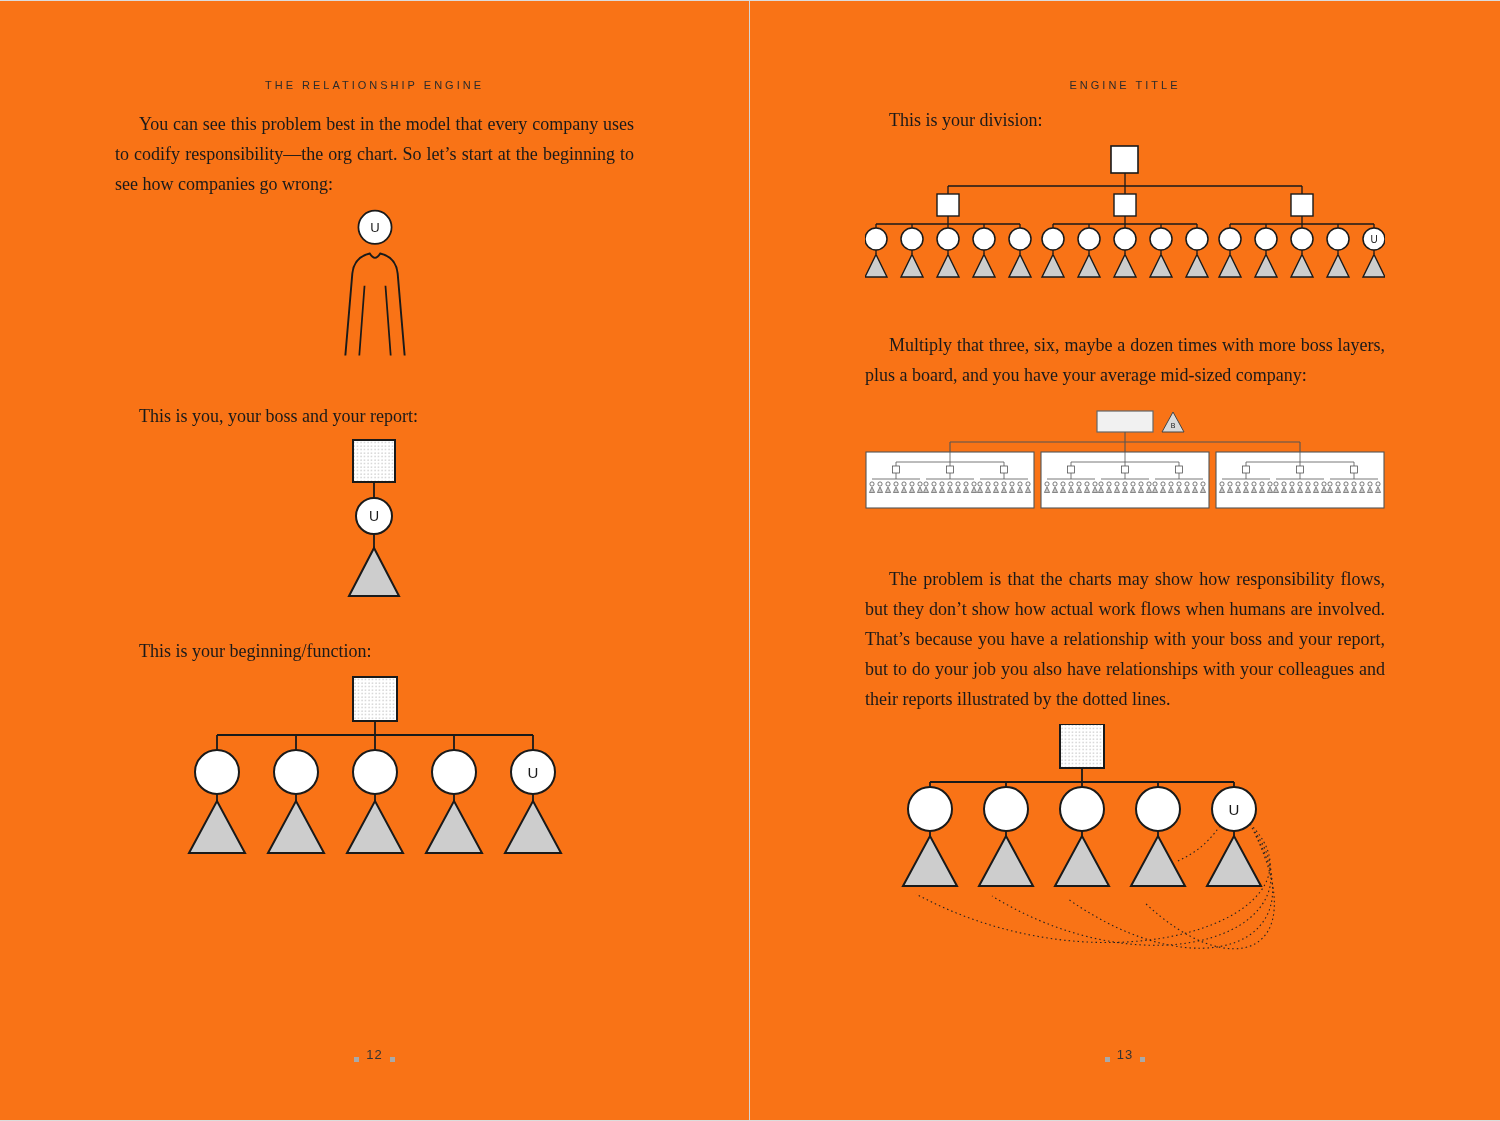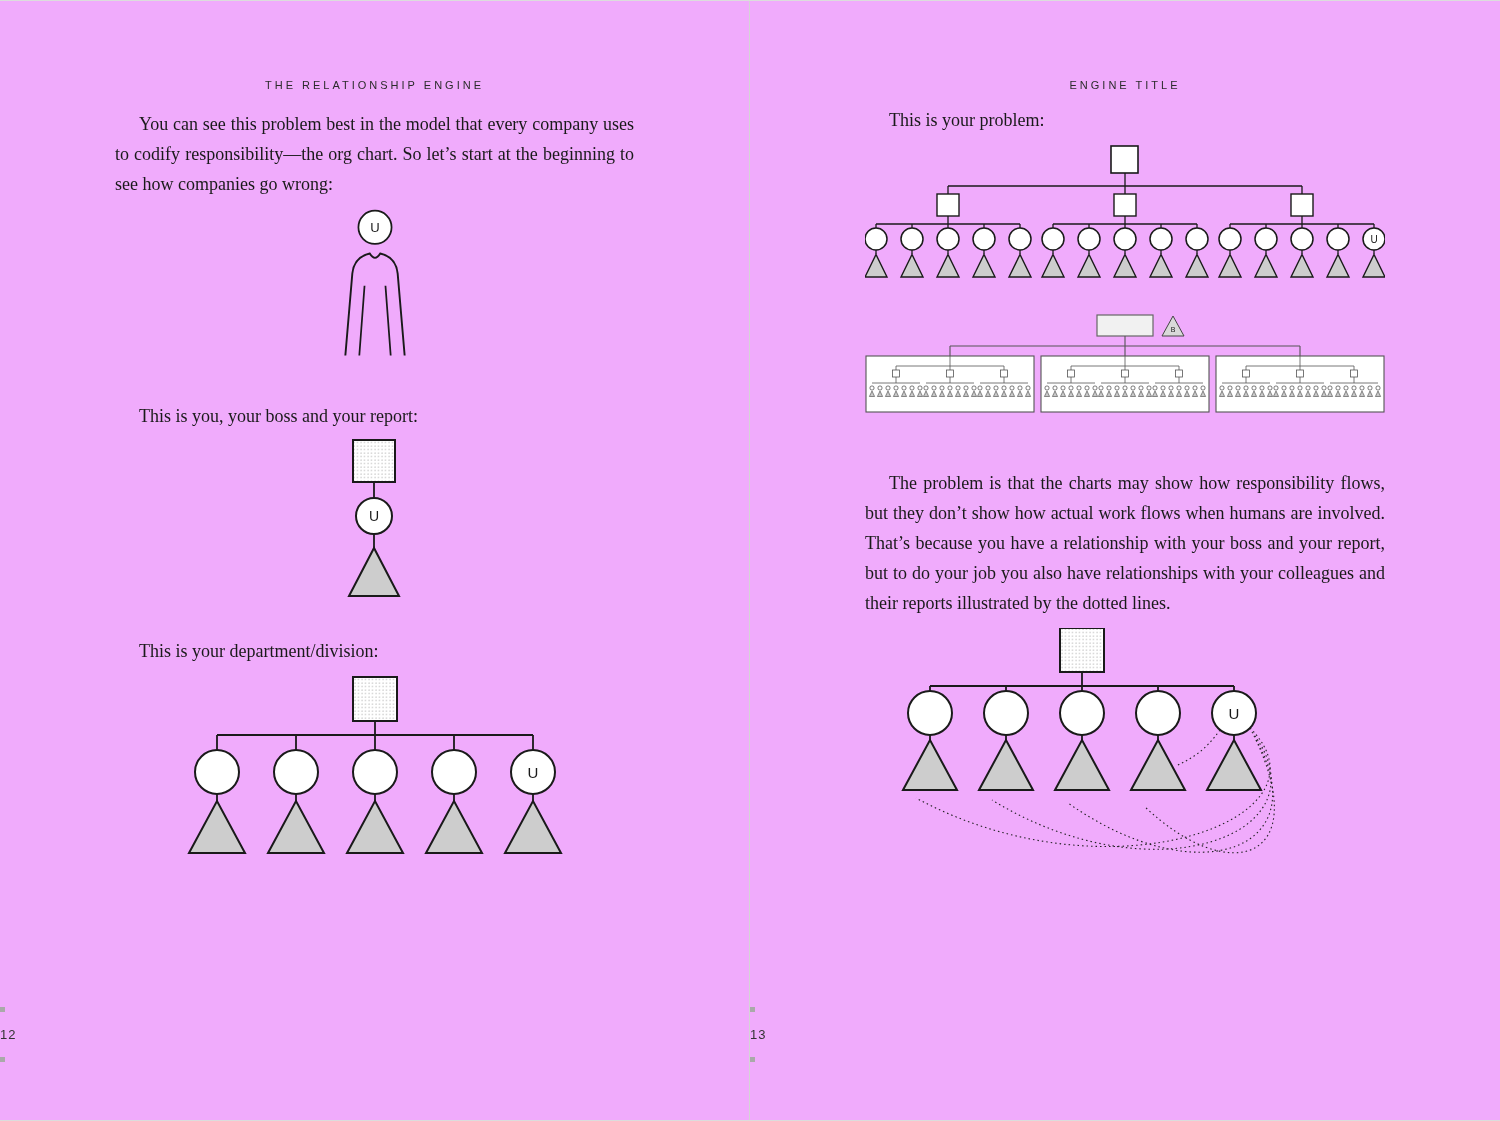--- a/index.html
+++ b/index.html
@@ -5,21 +5,21 @@
   * { margin:0; padding:0; box-sizing:border-box; }
   html,body { background:#ffffff; }
   body {
     width:1500px; height:1121px;
     font-family:"Liberation Serif", serif;
     color:#1a1a1a;
   }
   .spread {
     display:flex; width:1500px; height:1121px; overflow:hidden;
     border-top:1px solid #dcdcdc; border-bottom:1px solid #dcdcdc;
-    background:#f0abfc;
+    background:#f97316;
   }
   .page {
     width:750px; height:100%; position:relative;
     padding:78px 115px 0 115px;
   }
   .page-left { border-right:1px solid #d4d4d4; }
   .running-head {
     font-family:"Liberation Sans", sans-serif;
     font-size:11px; letter-spacing:3px; font-weight:500;
     text-align:center; color:#2b2b2b;
@@ -28,23 +28,23 @@
     font-size:18px; line-height:30px; text-align:justify;
   }
   .indent { text-indent:24px; }
   .caption { font-size:18px; line-height:27px; text-indent:24px; }
   .fig { display:flex; justify-content:center; }
   .mt8{margin-top:8px}.mt10{margin-top:10px}
   .mt16{margin-top:16px}.mt18{margin-top:18px}
   .mt30{margin-top:44px}.mt32{margin-top:32px}.mt36{margin-top:36px}
   .folio {
     position:absolute; bottom:58px; left:0; width:100%;
-    display:flex; justify-content:center; align-items:flex-start; gap:15px;
+    display:flex; justify-content:center; align-items:flex-end; gap:7px;
     font-family:"Liberation Sans", sans-serif; font-size:13px;
-    letter-spacing:1px; color:#333;flex-direction:column;
+    letter-spacing:1px; color:#333;
   }
   .folio-sq { width:5px; height:5px; background:#a9a9a9; display:inline-block; }
   svg text {
     font-family:"Liberation Sans", sans-serif; fill:#1a1a1a;
     text-anchor:middle;
   }
   .defs-svg { position:absolute; width:0; height:0; }
 </style>
 </head>
 <body>
@@ -118,21 +118,21 @@
     <div class="fig mt8">
       <svg viewBox="0 0 100 168" width="100" height="168">
         <rect x="28" y="2" width="42" height="42" fill="url(#dotfill)" stroke="#1a1a1a" stroke-width="2"></rect>
         <path d="M49,44 V60 M49,96 V110" fill="none" stroke="#1a1a1a" stroke-width="1.8"></path>
         <circle cx="49" cy="78" r="18" fill="#ffffff" stroke="#1a1a1a" stroke-width="2"></circle>
         <text x="49" y="83" font-size="14">U</text>
         <path d="M 24,158 L 49,110 L 74,158 Z" fill="#cdcdcd" stroke="#1a1a1a" stroke-width="2"></path>
       </svg>
     </div>
 
-    <p class="caption mt32">This is your department/division:</p>
+    <p class="caption mt32">This is your beginning/function:</p>
 
     <div class="fig mt10">
       <svg viewBox="0 0 420 212" width="420" height="212">
         <rect x="188" y="2" width="44" height="44" fill="url(#dotfill)" stroke="#1a1a1a" stroke-width="2"></rect>
         <path d="M210,46 V60 M52,60 H368 M52,60 V75 M131,60 V75 M210,60 V75 M289,60 V75 M368,60 V75" fill="none" stroke="#1a1a1a" stroke-width="1.8"></path>
         <circle cx="52" cy="97" r="22" fill="#ffffff" stroke="#1a1a1a" stroke-width="2"></circle>
         <circle cx="131" cy="97" r="22" fill="#ffffff" stroke="#1a1a1a" stroke-width="2"></circle>
         <circle cx="210" cy="97" r="22" fill="#ffffff" stroke="#1a1a1a" stroke-width="2"></circle>
         <circle cx="289" cy="97" r="22" fill="#ffffff" stroke="#1a1a1a" stroke-width="2"></circle>
         <circle cx="368" cy="97" r="22" fill="#ffffff" stroke="#1a1a1a" stroke-width="2"></circle>
@@ -149,21 +149,21 @@
     <footer class="folio">
       <span class="folio-sq"></span>
       <span>12</span>
       <span class="folio-sq"></span>
     </footer>
   </section>
 
   <section class="page page-right">
     <header class="running-head">ENGINE TITLE</header>
 
-    <p class="caption mt16">This is your problem:</p>
+    <p class="caption mt16">This is your division:</p>
 
     <div class="fig mt10">
       <svg viewBox="0 0 520 150" width="520" height="150">
         <rect x="246" y="2" width="27" height="27" fill="#ffffff" stroke="#1a1a1a" stroke-width="1.6"></rect>
         <path d="M260,29 V42 M83,42 H437 M83,42 V50 M260,42 V50 M437,42 V50" fill="none" stroke="#1a1a1a" stroke-width="1.3"></path>
         <rect x="72" y="50" width="22" height="22" fill="#ffffff" stroke="#1a1a1a" stroke-width="1.4"></rect>
         <rect x="249" y="50" width="22" height="22" fill="#ffffff" stroke="#1a1a1a" stroke-width="1.4"></rect>
         <rect x="426" y="50" width="22" height="22" fill="#ffffff" stroke="#1a1a1a" stroke-width="1.4"></rect>
         <path d="M83,72 V80 M260,72 V80 M437,72 V80 M11,80 H155 M188,80 H332 M365,80 H509" fill="none" stroke="#1a1a1a" stroke-width="1.3"></path>
         <path d="M11,80 v4 M47,80 v4 M83,80 v4 M119,80 v4 M155,80 v4 M188,80 v4 M224,80 v4 M260,80 v4 M296,80 v4 M332,80 v4 M365,80 v4 M401,80 v4 M437,80 v4 M473,80 v4 M509,80 v4" fill="none" stroke="#1a1a1a" stroke-width="1.3"></path>
@@ -181,20 +181,21 @@
         <use href="#sym-person-sm" x="401" y="95"></use>
         <use href="#sym-person-sm" x="437" y="95"></use>
         <use href="#sym-person-sm" x="473" y="95"></use>
         <circle cx="509" cy="95" r="11" fill="#ffffff" stroke="#1a1a1a" stroke-width="1.5"></circle>
         <text x="509" y="98.5" font-size="10">U</text>
         <path d="M509,106 V110" fill="none" stroke="#1a1a1a" stroke-width="1.3"></path>
         <path d="M 498,133 L 509,110.5 L 520,133 Z" fill="#cdcdcd" stroke="#1a1a1a" stroke-width="1.4"></path>
       </svg>
     </div>
 
+    <p class="body-para indent mt36">Multiply that three, six, maybe a dozen times with more boss layers, plus a board, and you have your average mid-sized company:</p>
 
     <div class="fig mt18">
       <svg viewBox="0 0 520 112" width="520" height="112">
         <rect x="232" y="3" width="56" height="21" fill="#f1f1f1" stroke="#666666" stroke-width="1.2"></rect>
         <path d="M 297,24 L 308,4 L 319,24 Z" fill="#d9d9d9" stroke="#444444" stroke-width="1"></path>
         <text x="308" y="20" font-size="7">B</text>
         <path d="M260,24 V34 M85,34 H435 M85,34 V44 M260,34 V44 M435,34 V44" fill="none" stroke="#555555" stroke-width="1.1"></path>
         <use href="#sym-deptbox" x="1" y="44"></use>
         <use href="#sym-deptbox" x="176" y="44"></use>
         <use href="#sym-deptbox" x="351" y="44"></use>

